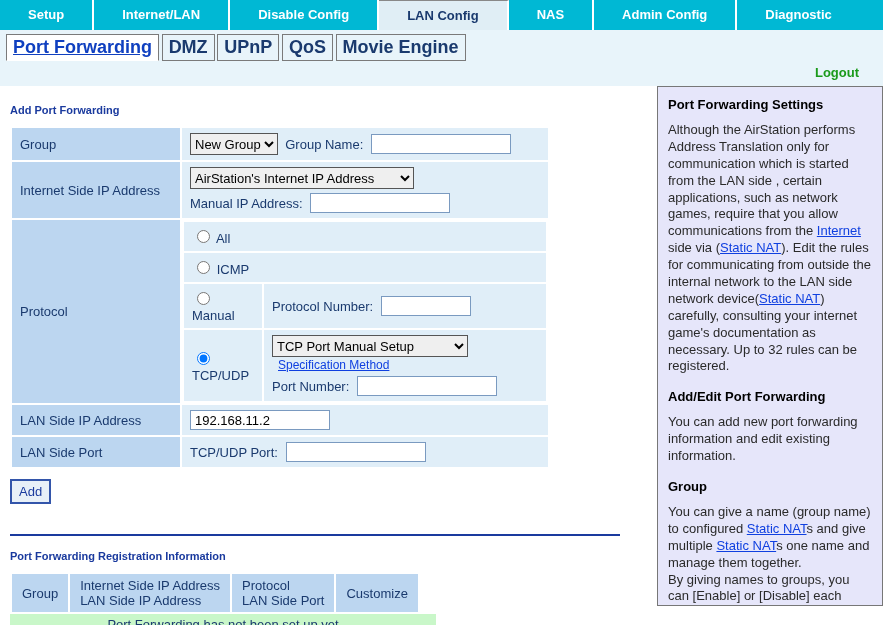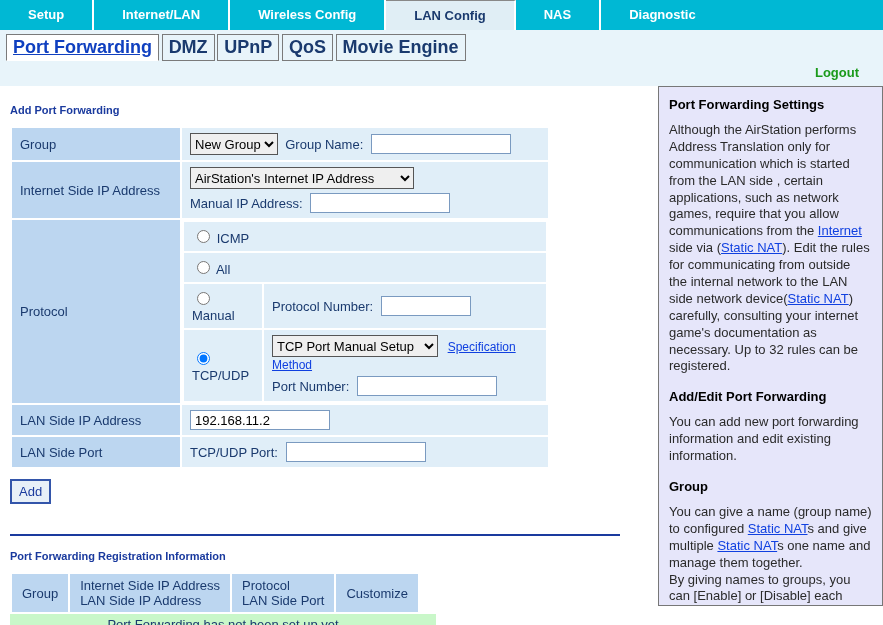--- a/index.html
+++ b/index.html
@@ -144,39 +144,39 @@
     font-size: 13px;
   }
   .rightcol {
     width: 226px;
     background: #e6e6fa;
     border: 1px solid #777;
     height: 520px;
     overflow-y: scroll;
     position: relative;
     margin-top: 0;
-    margin-left: 28px;
   }
   .rightcol .pad { padding: 10px 10px; }
   .rightcol b.sec { display:block; color:#000; margin: 0 0 10px 0; font-size:13px;}
   .rightcol p { margin: 0 0 14px 0; color: #2a2a2a; font-size: 13px; line-height: 1.3; }
   .rightcol a { color: #1040e0; text-decoration: underline; cursor:pointer;}
   .speclink { color:#1040e0; text-decoration: underline; font-size:12px; margin-left:6px; cursor:pointer;}
   .fieldlabel { color:#1a3a6e; margin-right:4px; }
   label.radiolbl { color:#1a3a6e; }
 </style>
 </head>
 <body>
 
 <div class="topnav">
   <div class="tab">Setup</div>
   <div class="tab">Internet/LAN</div>
-  <div class="tab">Wireless Config</div>
+  <div class="tab">Disable Config</div>
   <div class="tab active">LAN Config</div>
   <div class="tab">NAS</div>
+  <div class="tab">Admin Config</div>
   <div class="tab" style="border-right:none">Diagnostic</div>
 </div>
 
 <div class="subnav">
   <span class="sub active">Port Forwarding</span>
   <span class="sub">DMZ</span>
   <span class="sub">UPnP</span>
   <span class="sub">QoS</span>
   <span class="sub">Movie Engine</span>
 </div>
@@ -211,46 +211,46 @@
         </td>
       </tr>
       <tr>
         <td class="lbl">Protocol</td>
         <td class="val" style="padding:0">
           <table class="inner">
             <tbody>
                   <tr>
               <td colspan="2">
                 <input type="radio" name="proto" style="">
-                <label class="radiolbl">ICMP</label>
+                <label class="radiolbl">All</label>
               </td>
             </tr>
             <tr>
               <td colspan="2">
                 <input type="radio" name="proto" style="">
-                <label class="radiolbl">All</label>
+                <label class="radiolbl">ICMP</label>
               </td>
             </tr>
             <tr>
               <td style="width:80px">
                 <input type="radio" name="proto" style="">
                 <label class="radiolbl">Manual</label>
               </td>
               <td>
                 <span class="fieldlabel">Protocol Number:</span>
                 <input type="text" style="width: 90px;" value="">
               </td>
             </tr>
             <tr>
               <td style="width:80px">
                 <input type="radio" name="proto" checked="" style="">
                 <label class="radiolbl">TCP/UDP</label>
               </td>
               <td>
-                <select style="width:166px">
+                <select style="width:196px">
                   <option>TCP Port Manual Setup</option>
                 </select>
                 <a class="speclink">Specification Method</a><br>
                 <span class="fieldlabel" style="display:inline-block;margin-top:6px">Port Number:</span>
                 <input type="text" style="width: 140px; margin-top: 4px;" value="">
               </td>
             </tr>
           </tbody>
               </table>
         </td>

